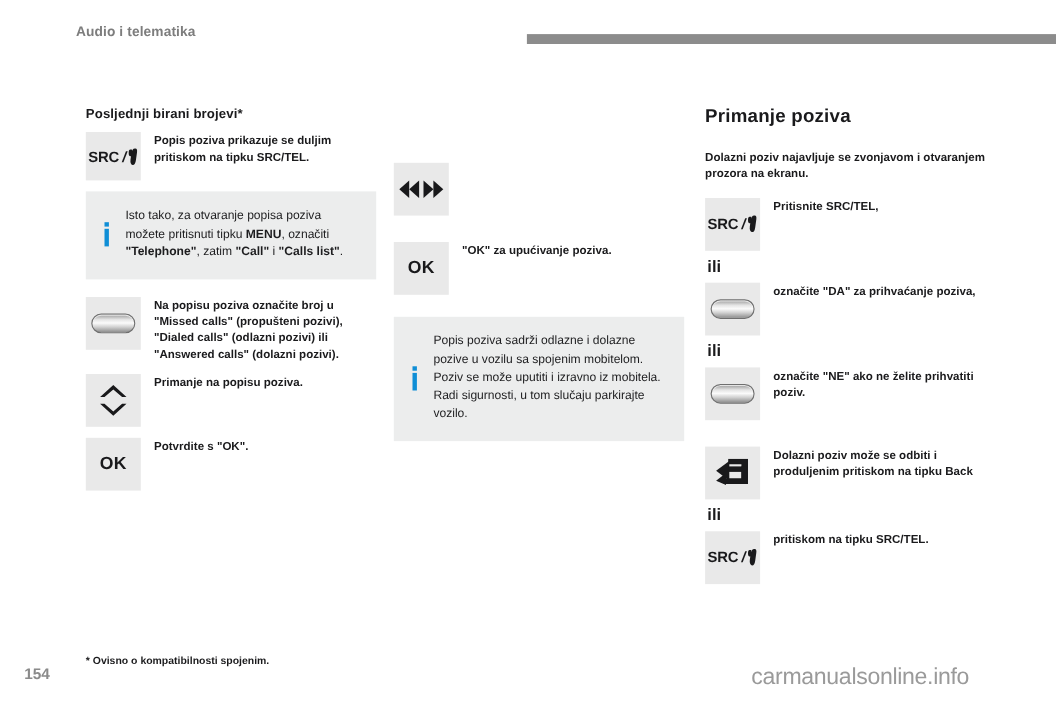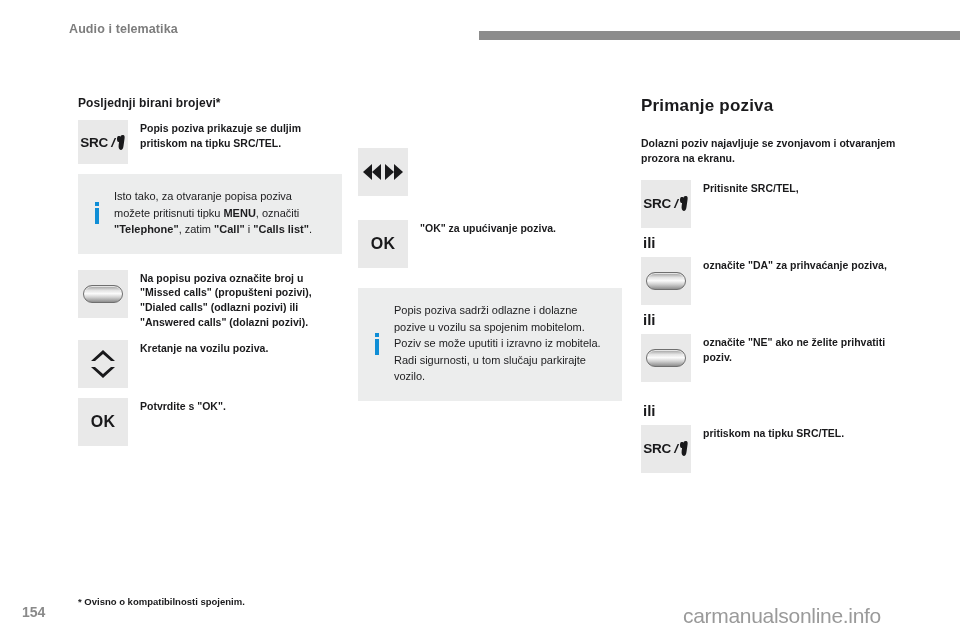--- a/index.html
+++ b/index.html
@@ -264,21 +264,21 @@
       <div class="step-text">Na popisu poziva označite broj u "Missed calls" (propušteni pozivi), "Dialed calls" (odlazni pozivi) ili "Answered calls" (dolazni pozivi).</div>
     </div>
 
     <div class="step">
       <div class="step-icon tall updown">
         <svg width="26" height="32" viewBox="0 0 26 32" aria-hidden="true">
           <polygon points="13,2 25,13 21,13 13,6 5,13 1,13" fill="#19191b"></polygon>
           <polygon points="13,30 25,19 21,19 13,26 5,19 1,19" fill="#19191b"></polygon>
         </svg>
       </div>
-      <div class="step-text">Kretanje na vozilu poziva.</div>
+      <div class="step-text">Primanje na popisu poziva.</div>
     </div>
 
     <div class="step">
       <div class="step-icon tall">
         <span class="ok-glyph">OK</span>
       </div>
       <div class="step-text">Potvrdite s "OK".</div>
     </div>
 
   </div>
@@ -343,20 +343,32 @@
 
     <div class="step">
       <div class="step-icon tall">
         <div class="oval-btn"></div>
       </div>
       <div class="step-text">označite "NE" ako ne želite prihvatiti poziv.</div>
     </div>
 
     <div style="height:14px"></div>
 
+    <div class="step">
+      <div class="step-icon tall backarrow">
+        <svg width="32" height="26" viewBox="0 0 32 26" aria-hidden="true">
+          <path d="M12 1 L12 6 L24 6 L24 19 L10 19 L10 14 L1 21 L10 25 L10 24 L30 24 L30 1 Z" fill="#19191b" transform="translate(0,-1) scale(1,1)"></path>
+          <path d="M1 11 L13 2 L13 20 Z" fill="#19191b"></path>
+          <rect x="12" y="7" width="17" height="5" fill="#19191b"></rect>
+          <rect x="24" y="7" width="5" height="16" fill="#19191b"></rect>
+          <rect x="8" y="18" width="21" height="5" fill="#19191b"></rect>
+        </svg>
+      </div>
+      <div class="step-text">Dolazni poziv može se odbiti i produljenim pritiskom na tipku Back</div>
+    </div>
     <div class="connector">ili</div>
 
     <div class="step">
       <div class="step-icon tall">
         <span class="src-glyph">SRC<span class="slash">/</span><span class="handset"></span></span>
       </div>
       <div class="step-text">pritiskom na tipku SRC/TEL.</div>
     </div>
 
   </div>

